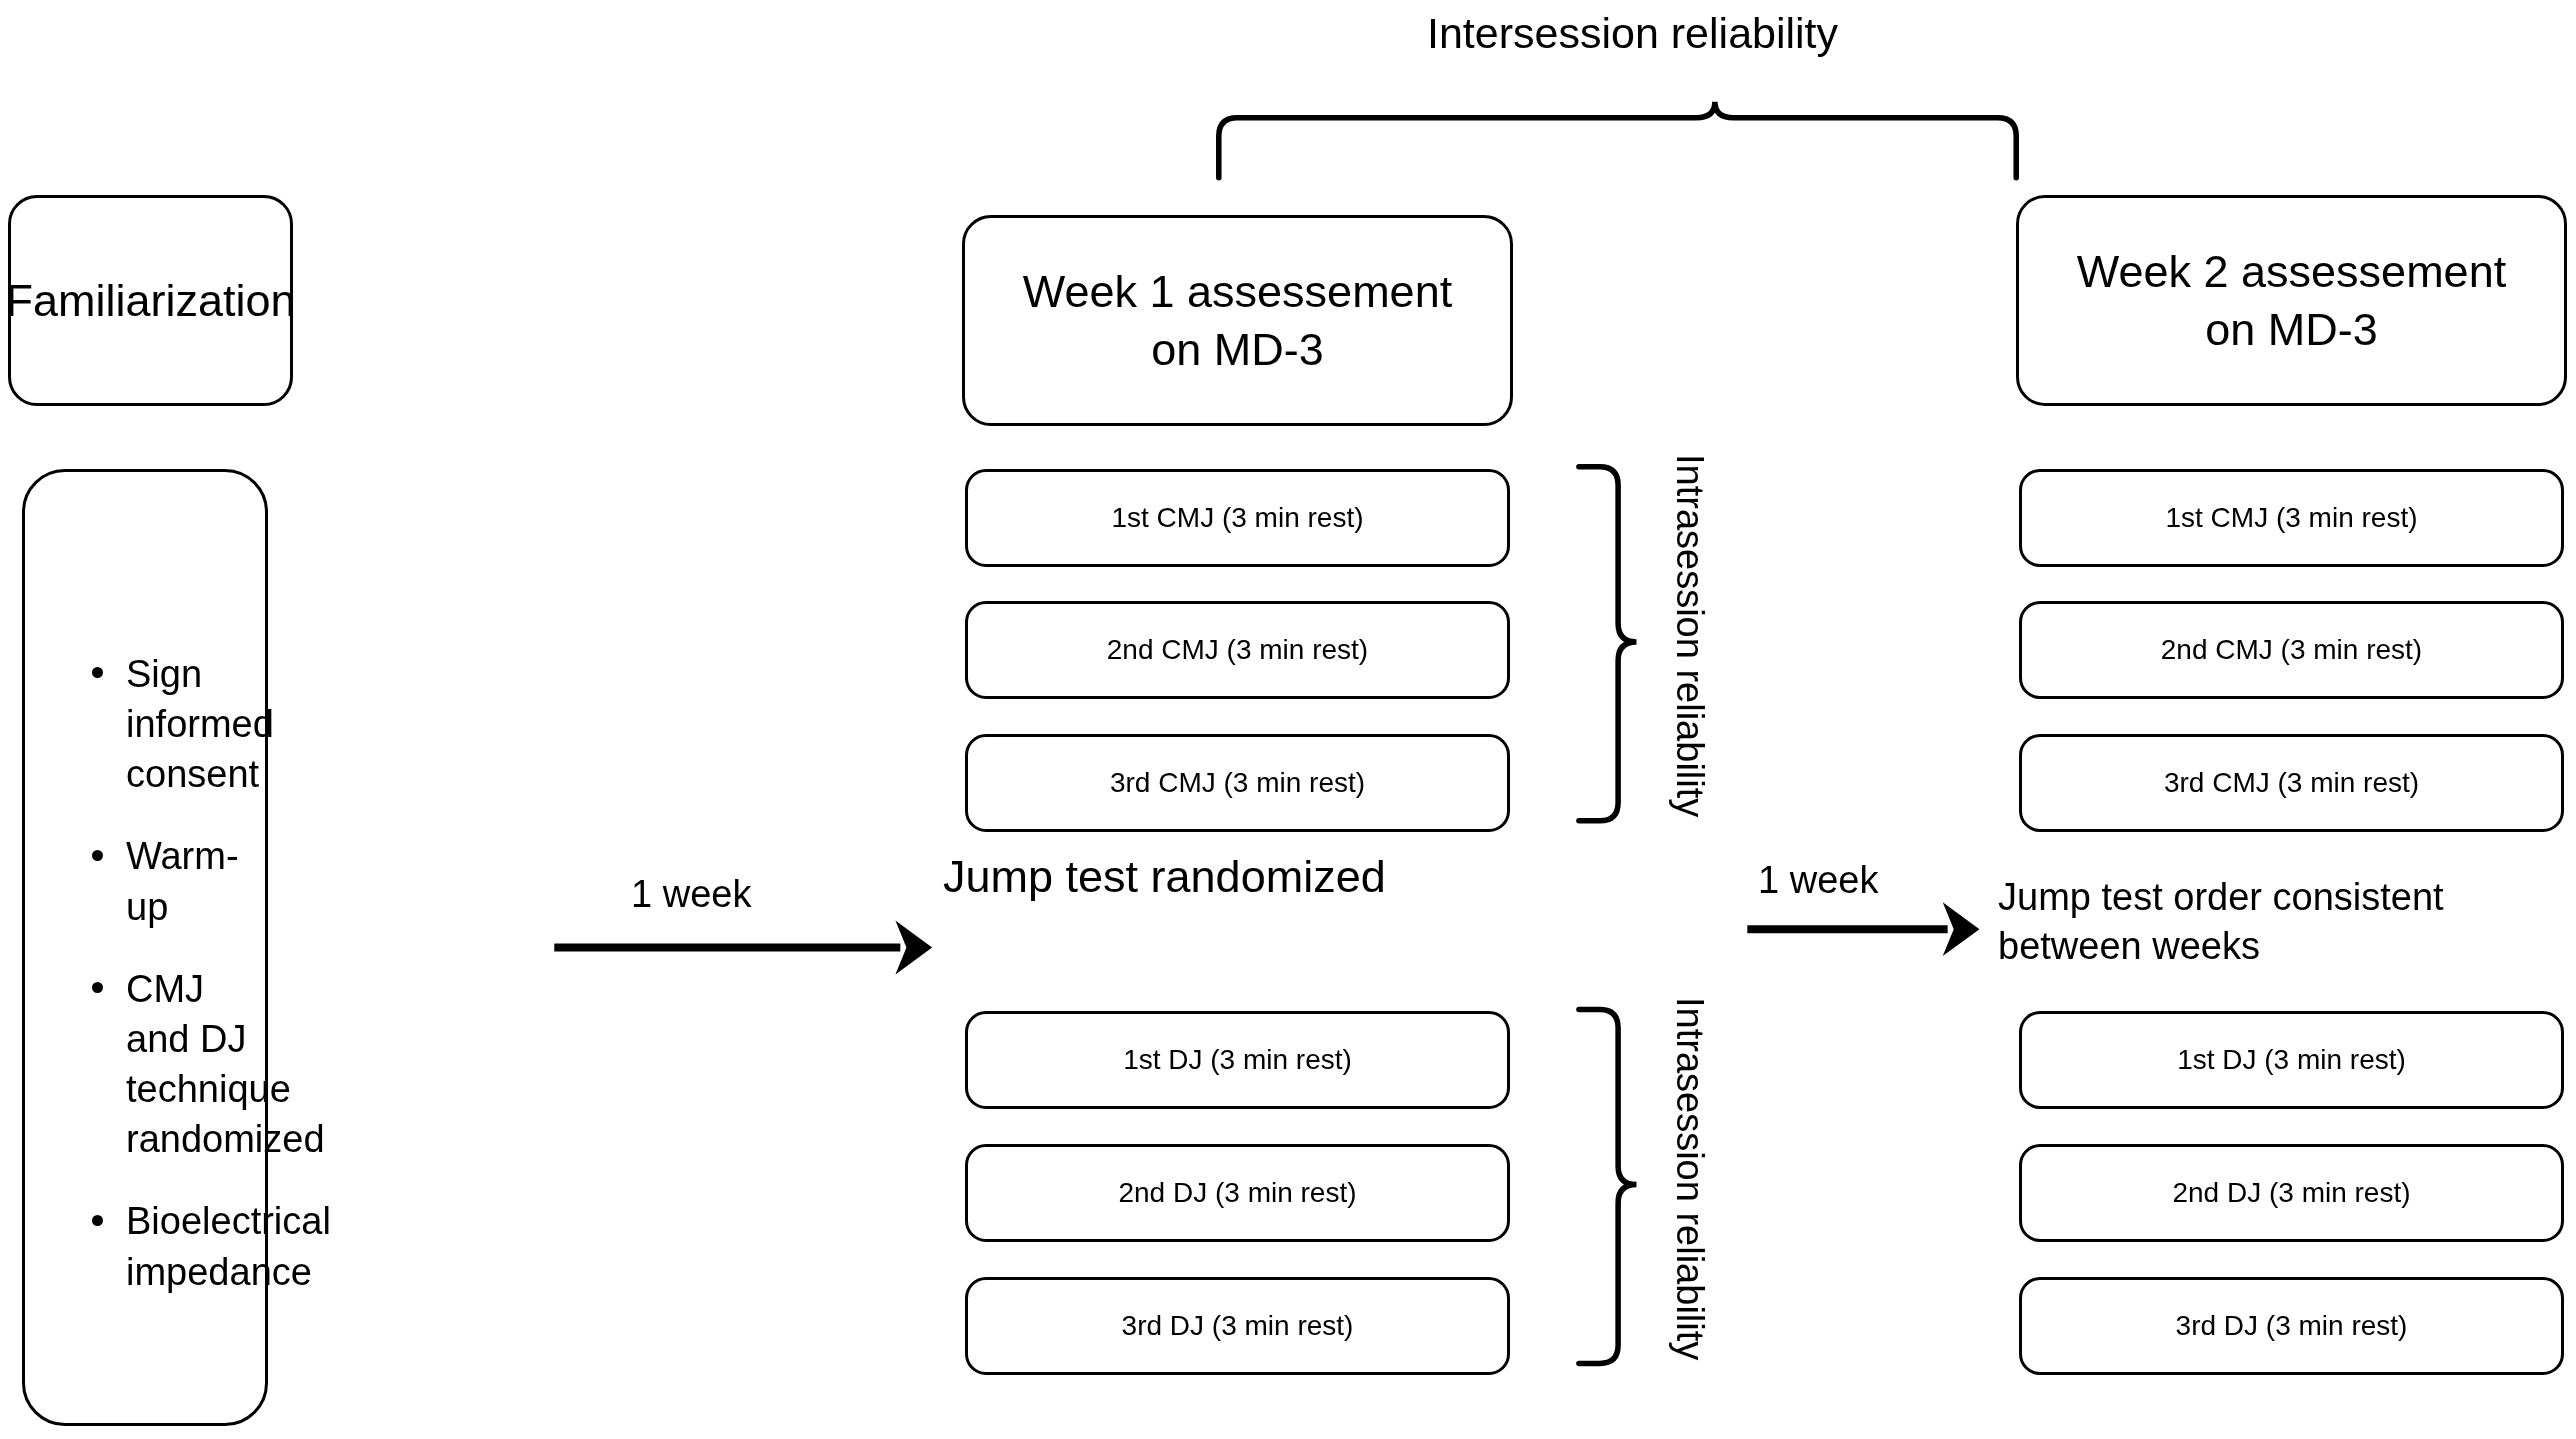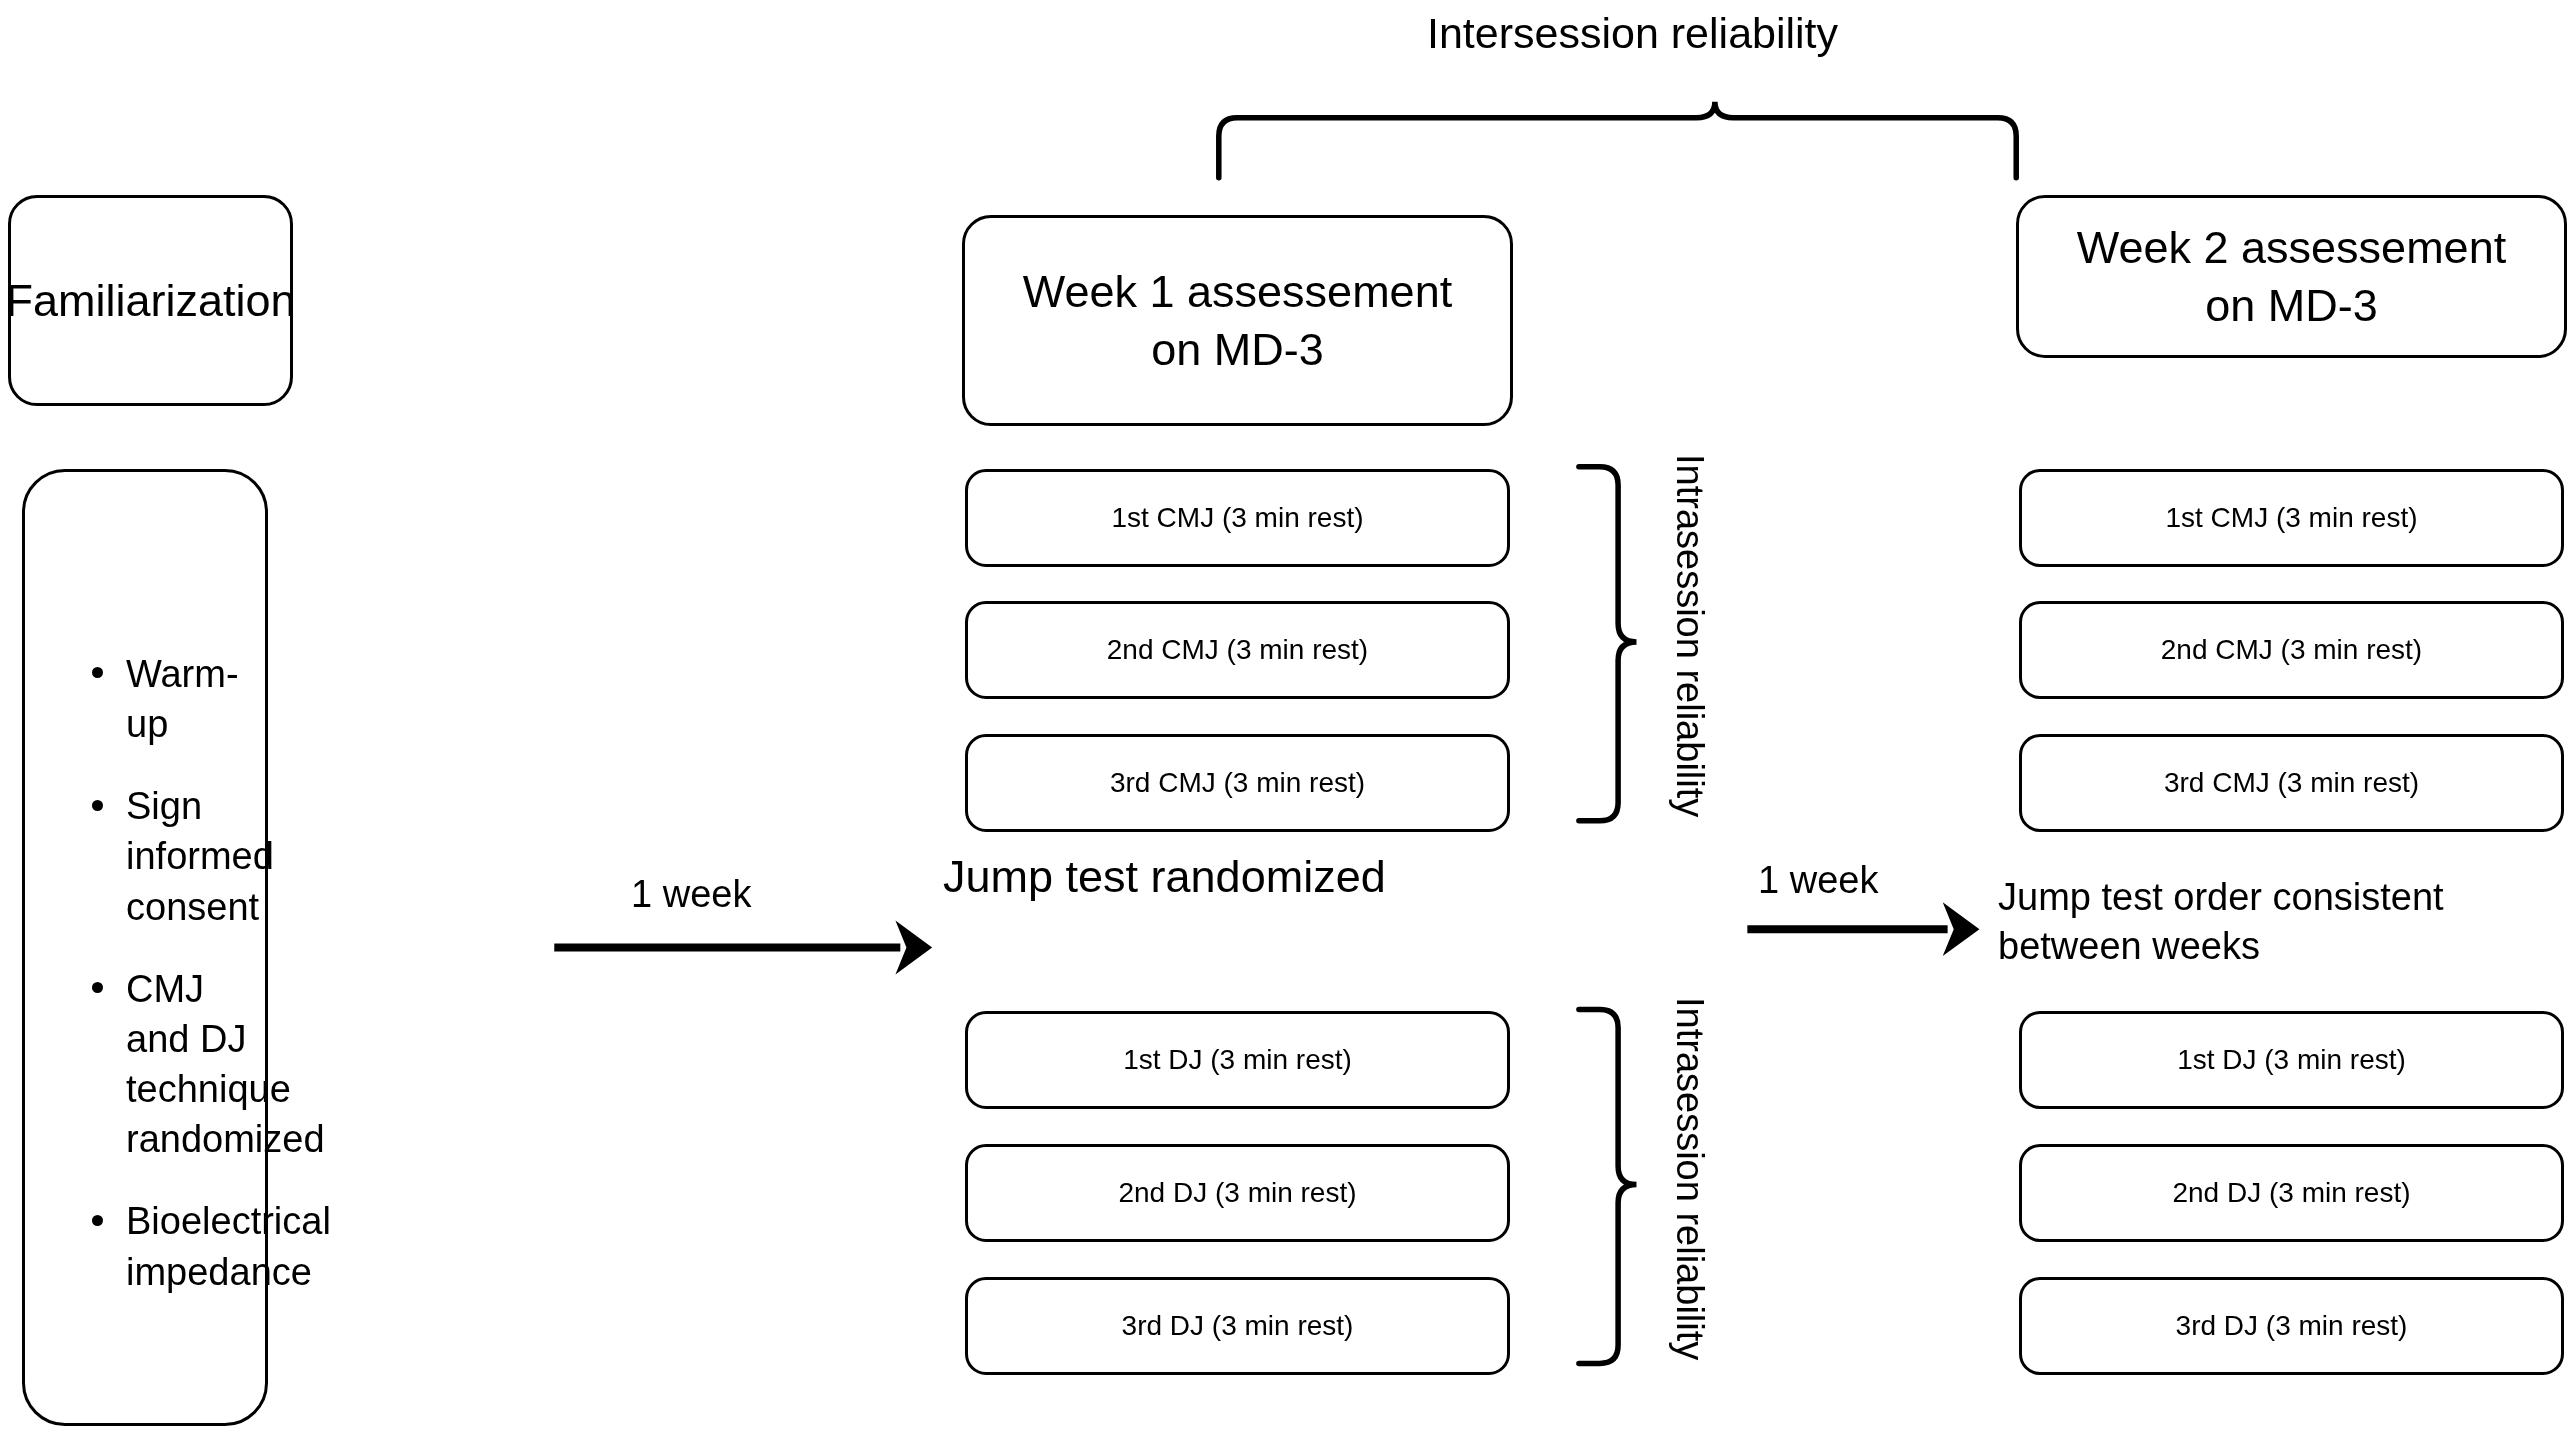--- a/index.html
+++ b/index.html
@@ -139,23 +139,23 @@
     </g>
   </svg>
 
   <div class="node big" style="left:8px; top:195px; width:285px; height:211px;">
     <span>Familiarization</span>
   </div>
 
   <div class="node tall" style="left:22px; top:469px; width:246px; height:957px;"></div>
 
   <ul class="bullets" style="left:86px; top:649px; width:184px;">
-    <li>Warm-up</li>
     <li>Sign informed
 consent</li>
+    <li>Warm-up</li>
     <li>CMJ and DJ
 technique
 randomized</li>
     <li>Bioelectrical
 impedance</li>
   </ul>
 
   <div class="free-text" style="left:631px; top:870px; width:233px; font-size:38px;">1 week</div>
 
   <div class="node big" style="left:962px; top:195px; width:551px; height:211px; white-space:pre-line;margin-top:20px;">
@@ -184,21 +184,21 @@
   <div class="node trial" style="left:965px; top:1277px; width:545px; height:98px;">
     <span>3rd DJ (3 min rest)</span>
   </div>
 
   <div class="rot-text" style="left:1709px; top:454px; font-size:38px;">Intrasession reliability</div>
 
   <div class="rot-text" style="left:1709px; top:997px; font-size:38px;">Intrasession reliability</div>
 
   <div class="free-text" style="left:1758px; top:856px; width:202px; font-size:38px;">1 week</div>
 
-  <div class="node big" style="left:2016px; top:195px; width:551px; height:163px; white-space:pre-line;">
+  <div class="node big" style="left:2016px; top:195px; width:551px; height:211px; white-space:pre-line;">
     <span>Week 2 assessement
 on MD-3</span>
   </div>
 
   <div class="node trial" style="left:2019px; top:469px; width:545px; height:98px;">
     <span>1st CMJ (3 min rest)</span>
   </div>
   <div class="node trial" style="left:2019px; top:601px; width:545px; height:98px;">
     <span>2nd CMJ (3 min rest)</span>
   </div>

